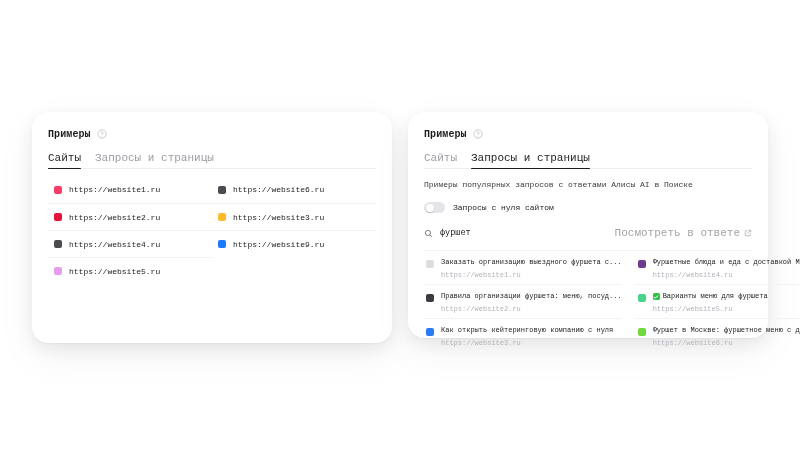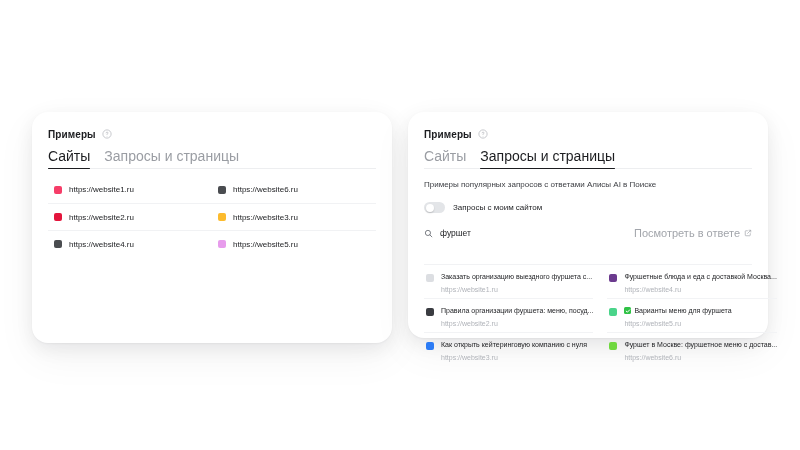--- a/index.html
+++ b/index.html
@@ -11,20 +11,21 @@
     height: 450px;
     background: #ffffff;
     font-family: "Liberation Sans", sans-serif;
     -webkit-font-smoothing: antialiased;
     overflow: hidden;
   }
   .stage {
     position: relative;
     width: 728px;
     height: 450px;
+    font-family: Liberation Mono, monospace;
   }
 
   
   .card {
     position: absolute;
     background: #ffffff;
     border-radius: 16px;
     box-shadow: 0 1px 2px rgba(16,18,27,0.04),
                 0 6px 18px rgba(16,18,27,0.07),
                 0 14px 40px rgba(16,18,27,0.05);
@@ -70,21 +71,21 @@
   .tabs {
     position: relative;
     display: flex;
     align-items: flex-end;
     gap: 14px;
     margin-top: 9px;
     height: 17px;
     border-bottom: 1px solid #edeef0;
   }
   .tab {
-    font-size: 14px;
+    font-size: 11px;
     color: #9a9da3;
     padding-bottom: 4px;
     position: relative;
     white-space: nowrap;
     cursor: pointer;
   }
   .tab.active {
     color: #1c1d20;
   }
   .tab.active::after {
@@ -171,21 +172,21 @@
     white-space: nowrap;
   }
 
   
   .search-row {
     display: flex;
     align-items: center;
     margin-top: 10px;
     height: 18px;
     border-bottom: 1px solid #f1f2f4;
-    padding-bottom: 22px;
+    padding-bottom: 8px;
   }
   .search-left {
     display: flex;
     align-items: center;
     gap: 7px;
     flex: 1 1 auto;
   }
   .search-icon {
     width: 9px;
     height: 9px;
@@ -321,20 +322,24 @@
 
       <div class="site-row">
         <span class="favicon" style="background: rgb(252, 187, 45);"></span>
         <span class="site-url">https://website3.ru</span>
       </div>
 
       <div class="site-row">
         <span class="favicon" style="background: rgb(74, 76, 80);"></span>
         <span class="site-url">https://website4.ru</span>
       </div>
+      <div class="site-row">
+        <span class="favicon" style="background: rgb(29, 122, 252);"></span>
+        <span class="site-url">https://website9.ru</span>
+      </div>
 
       <div class="site-row">
         <span class="favicon" style="background: rgb(231, 156, 236);"></span>
         <span class="site-url">https://website5.ru</span>
       </div>
     </div>
   </section>
 
   <section class="card" id="card-queries">
 
@@ -353,21 +358,21 @@
       <span class="tab">Сайты</span>
       <span class="tab active">Запросы и страницы</span>
     </nav>
 
     <p class="desc">Примеры популярных запросов с ответами Алисы AI в Поиске</p>
 
     <div class="toggle-row">
       <span class="switch">
         <span class="knob"></span>
       </span>
-      <span class="toggle-label">Запросы с моим сайтом</span>
+      <span class="toggle-label">Запросы с нуля сайтом</span>
     </div>
 
     <div class="search-row">
       <div class="search-left">
         <span class="search-icon">
           <svg viewBox="0 0 16 16" width="9" height="9" fill="none" stroke="currentColor" stroke-width="1.4">
             <circle cx="7" cy="7" r="4.6"></circle>
             <path d="M10.4 10.4 L14 14" stroke-linecap="round"></path>
           </svg>
         </span>

